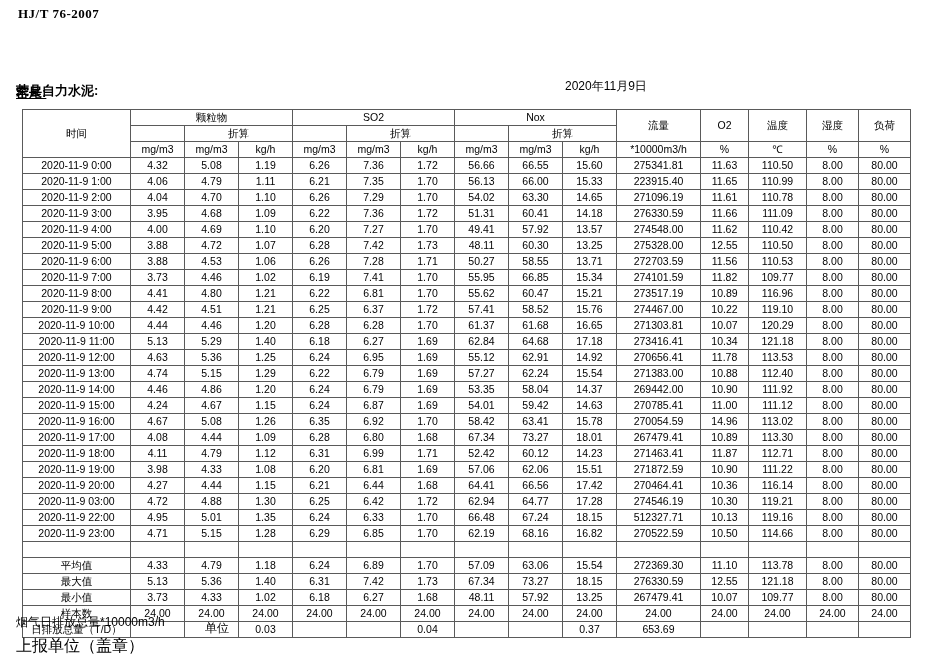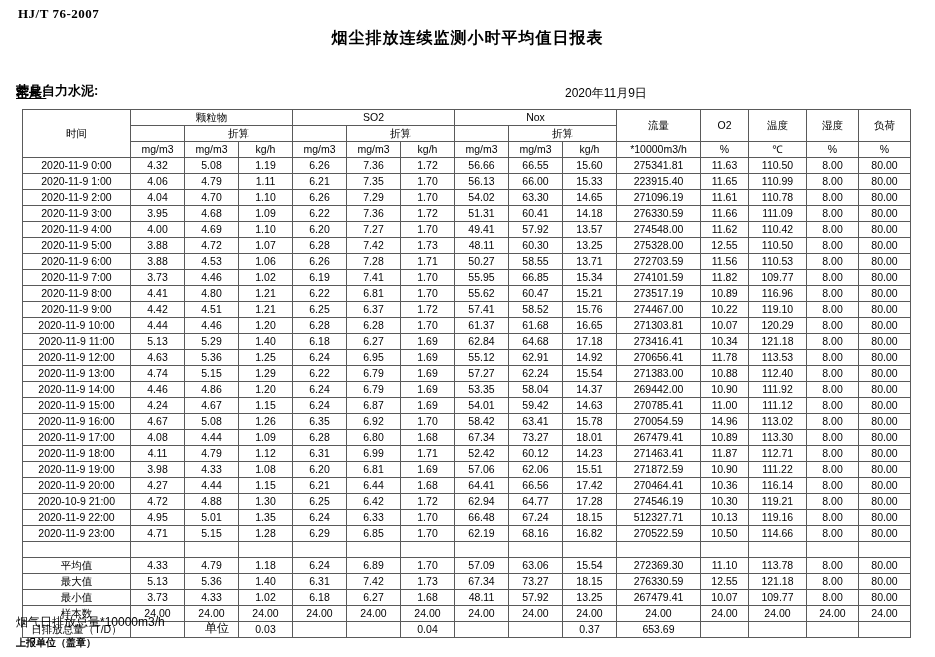--- a/index.html
+++ b/index.html
@@ -55,21 +55,21 @@
     position: absolute;
     left: 16px;
     top: 84px;
     font-weight: bold;
     font-size: 13px;
     text-decoration: underline;
   }
   .report-date {
     position: absolute;
     left: 565px;
-    top: 85px;
+    top: 78px;
     font-size: 12px;
   }
   table.main {
     position: absolute;
     left: 22px;
     top: 109px;
     border-collapse: collapse;
     table-layout: fixed;
   }
   table.main td, table.main th {
@@ -123,43 +123,41 @@
   .footer1 {
     position: absolute;
     left: 16px;
     top: 614px;
     font-size: 12px;
   }
   .footer2 {
     position: absolute;
     left: 16px;
     top: 636px;
-    font-size: 10px;
-    font-weight: bold;
+    font-size: 16px;
   }
   .footer3 {
     position: absolute;
     left: 205px;
     top: 620px;
     font-size: 12px;
   }
   .daily-label {
     text-align: left;
     padding-left: 2px;
     border: none;
     font-size: 11px;
   }
 </style>
 </head>
 <body>
 
 <div class="page">
 
   <div class="doc-code">HJ/T  76-2007</div>
-  <div class="doc-title">烟尘排放连续监测小时平均值日报表</div>
   <div class="company">荣县自力水泥:</div>
   <div class="outlet">窑尾:</div>
   <div class="report-date">2020年11月9日</div>
 
   <table class="main">
     <colgroup>
       <col style="width:108px">
       <col style="width:54px">
         <col style="width:54px">
         <col style="width:54px">
@@ -566,21 +564,21 @@
           <td class="num">64.41</td>
           <td class="num">66.56</td>
           <td class="num">17.42</td>
           <td class="num">270464.41</td>
           <td class="num">10.36</td>
           <td class="num">116.14</td>
           <td class="num">8.00</td>
           <td class="num">80.00</td>
         </tr>
         <tr>
-          <td class="time">2020-10-9 21:00</td>
+          <td class="time">2020-11-9 03:00</td>
           <td class="num">4.72</td>
           <td class="num">4.88</td>
           <td class="num">1.30</td>
           <td class="num">6.25</td>
           <td class="num">6.42</td>
           <td class="num">1.72</td>
           <td class="num">62.94</td>
           <td class="num">64.77</td>
           <td class="num">17.28</td>
           <td class="num">274546.19</td>

